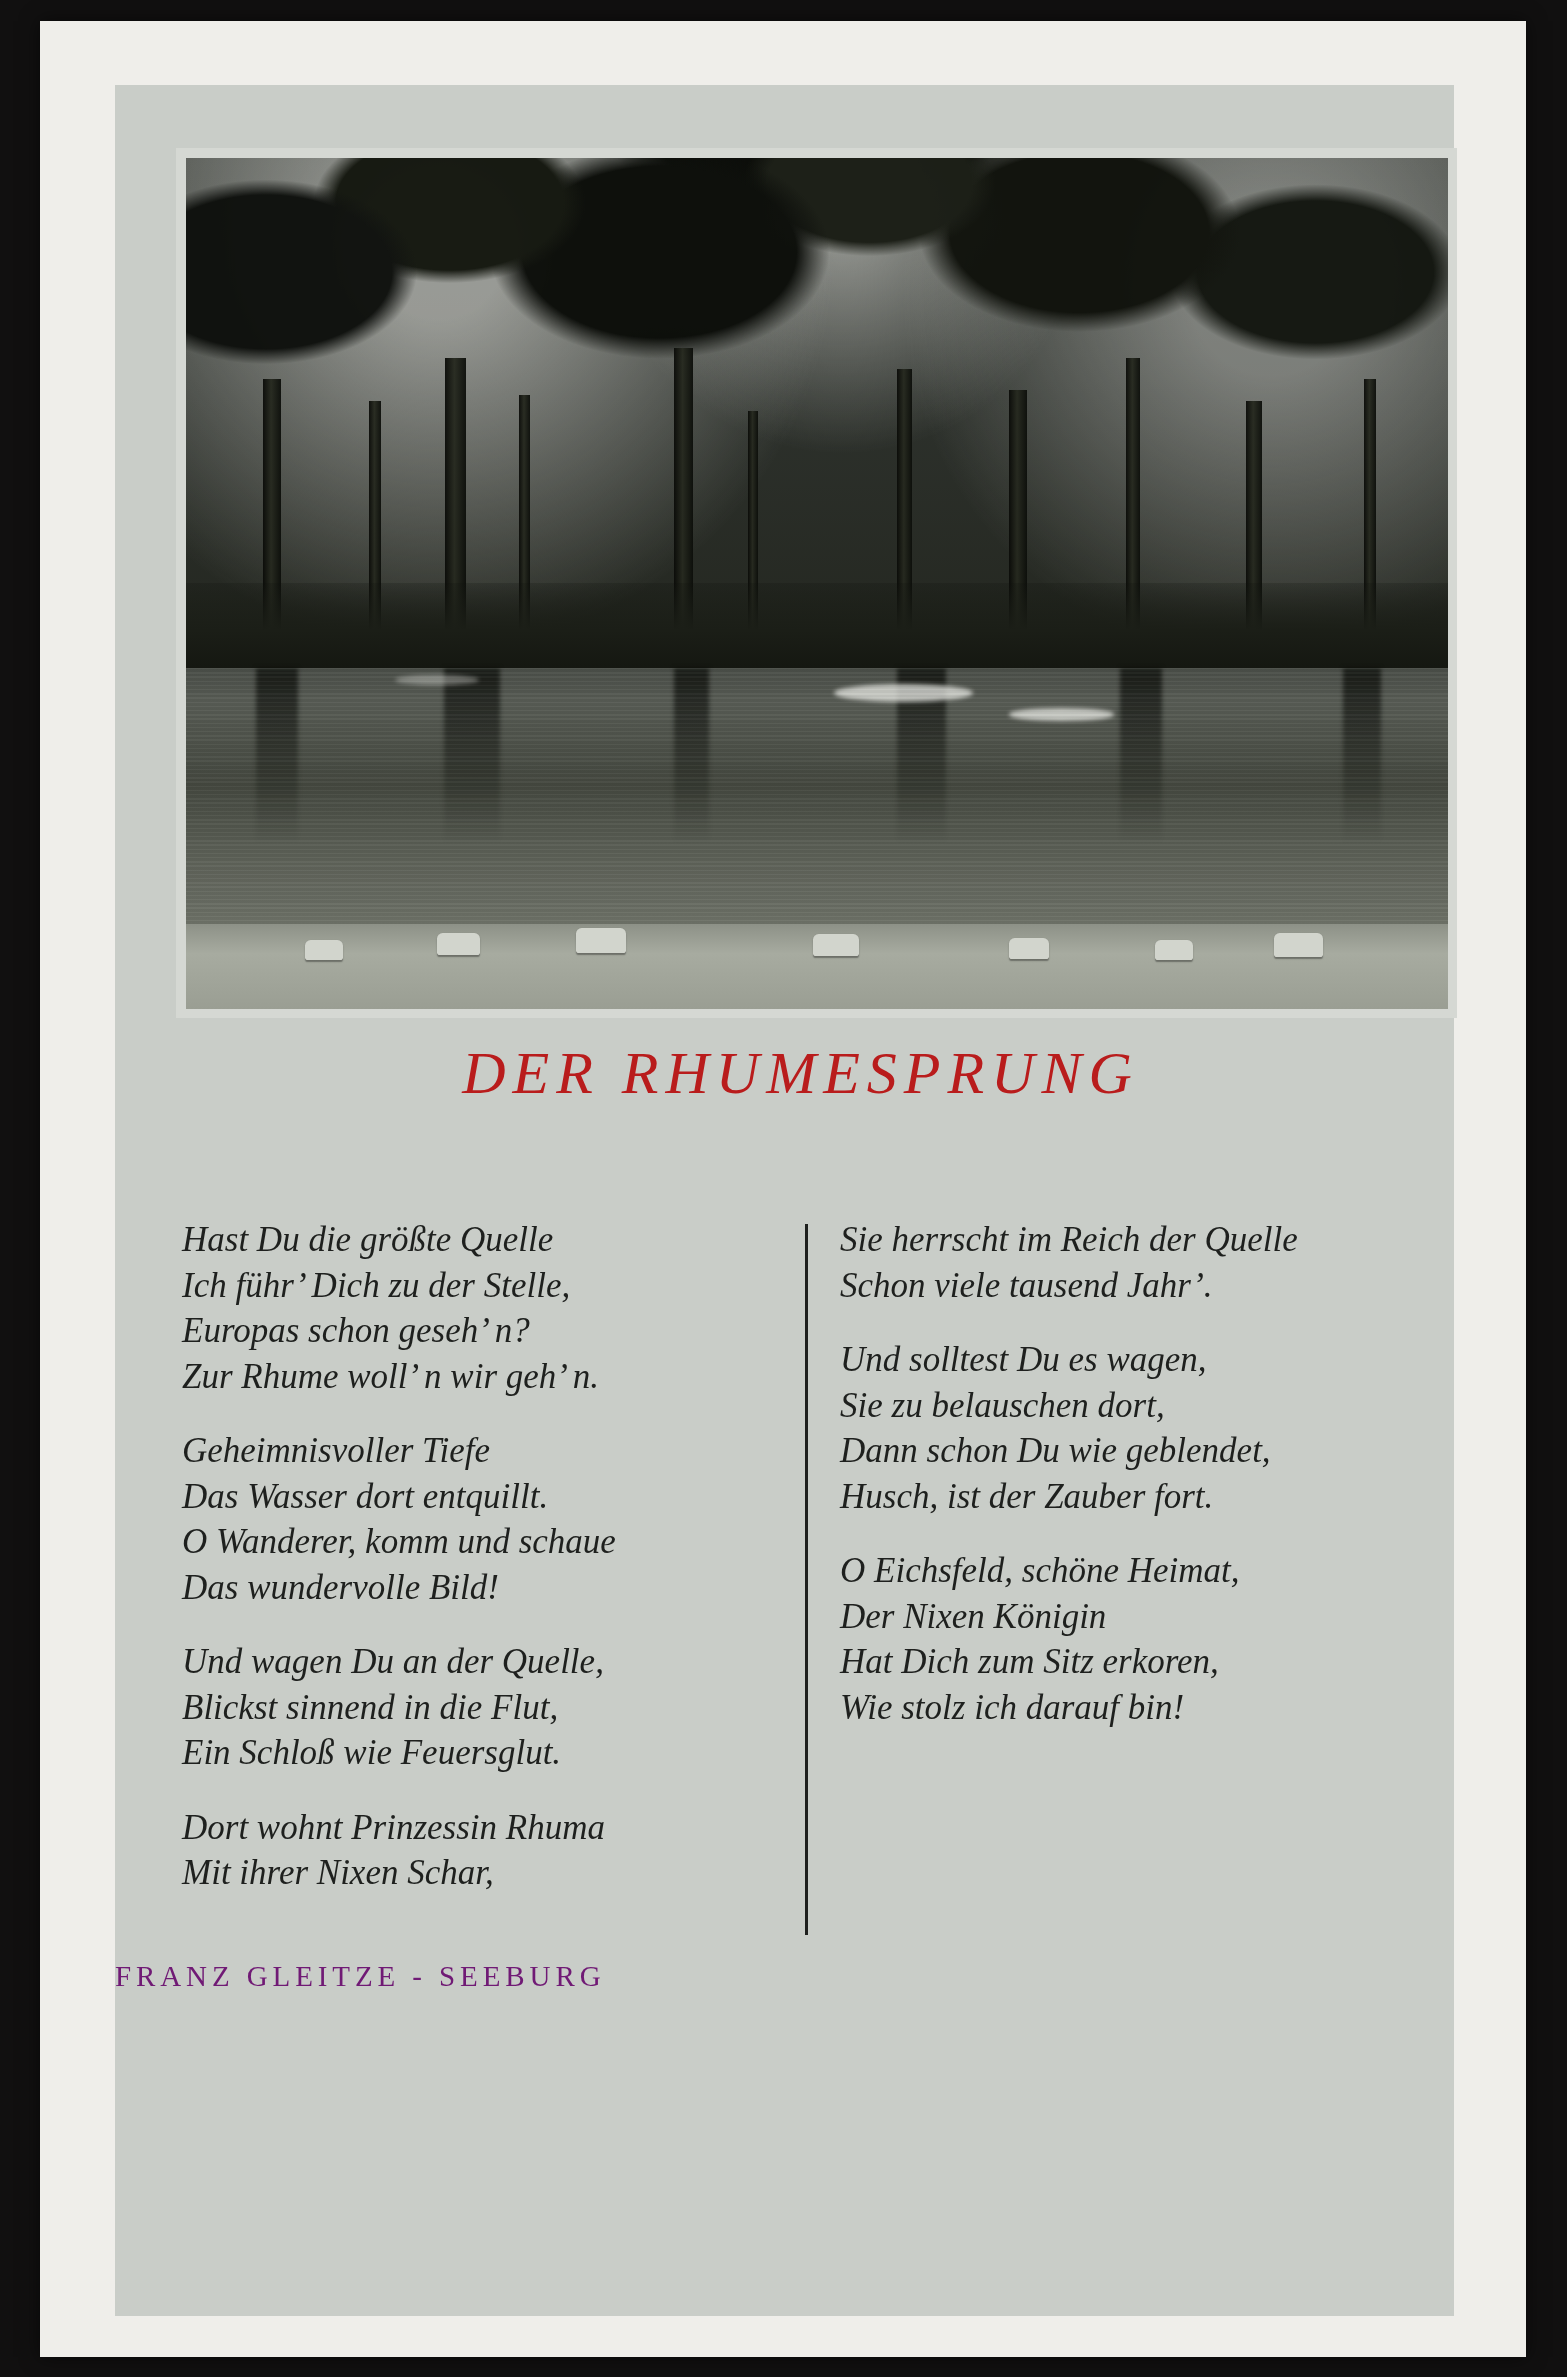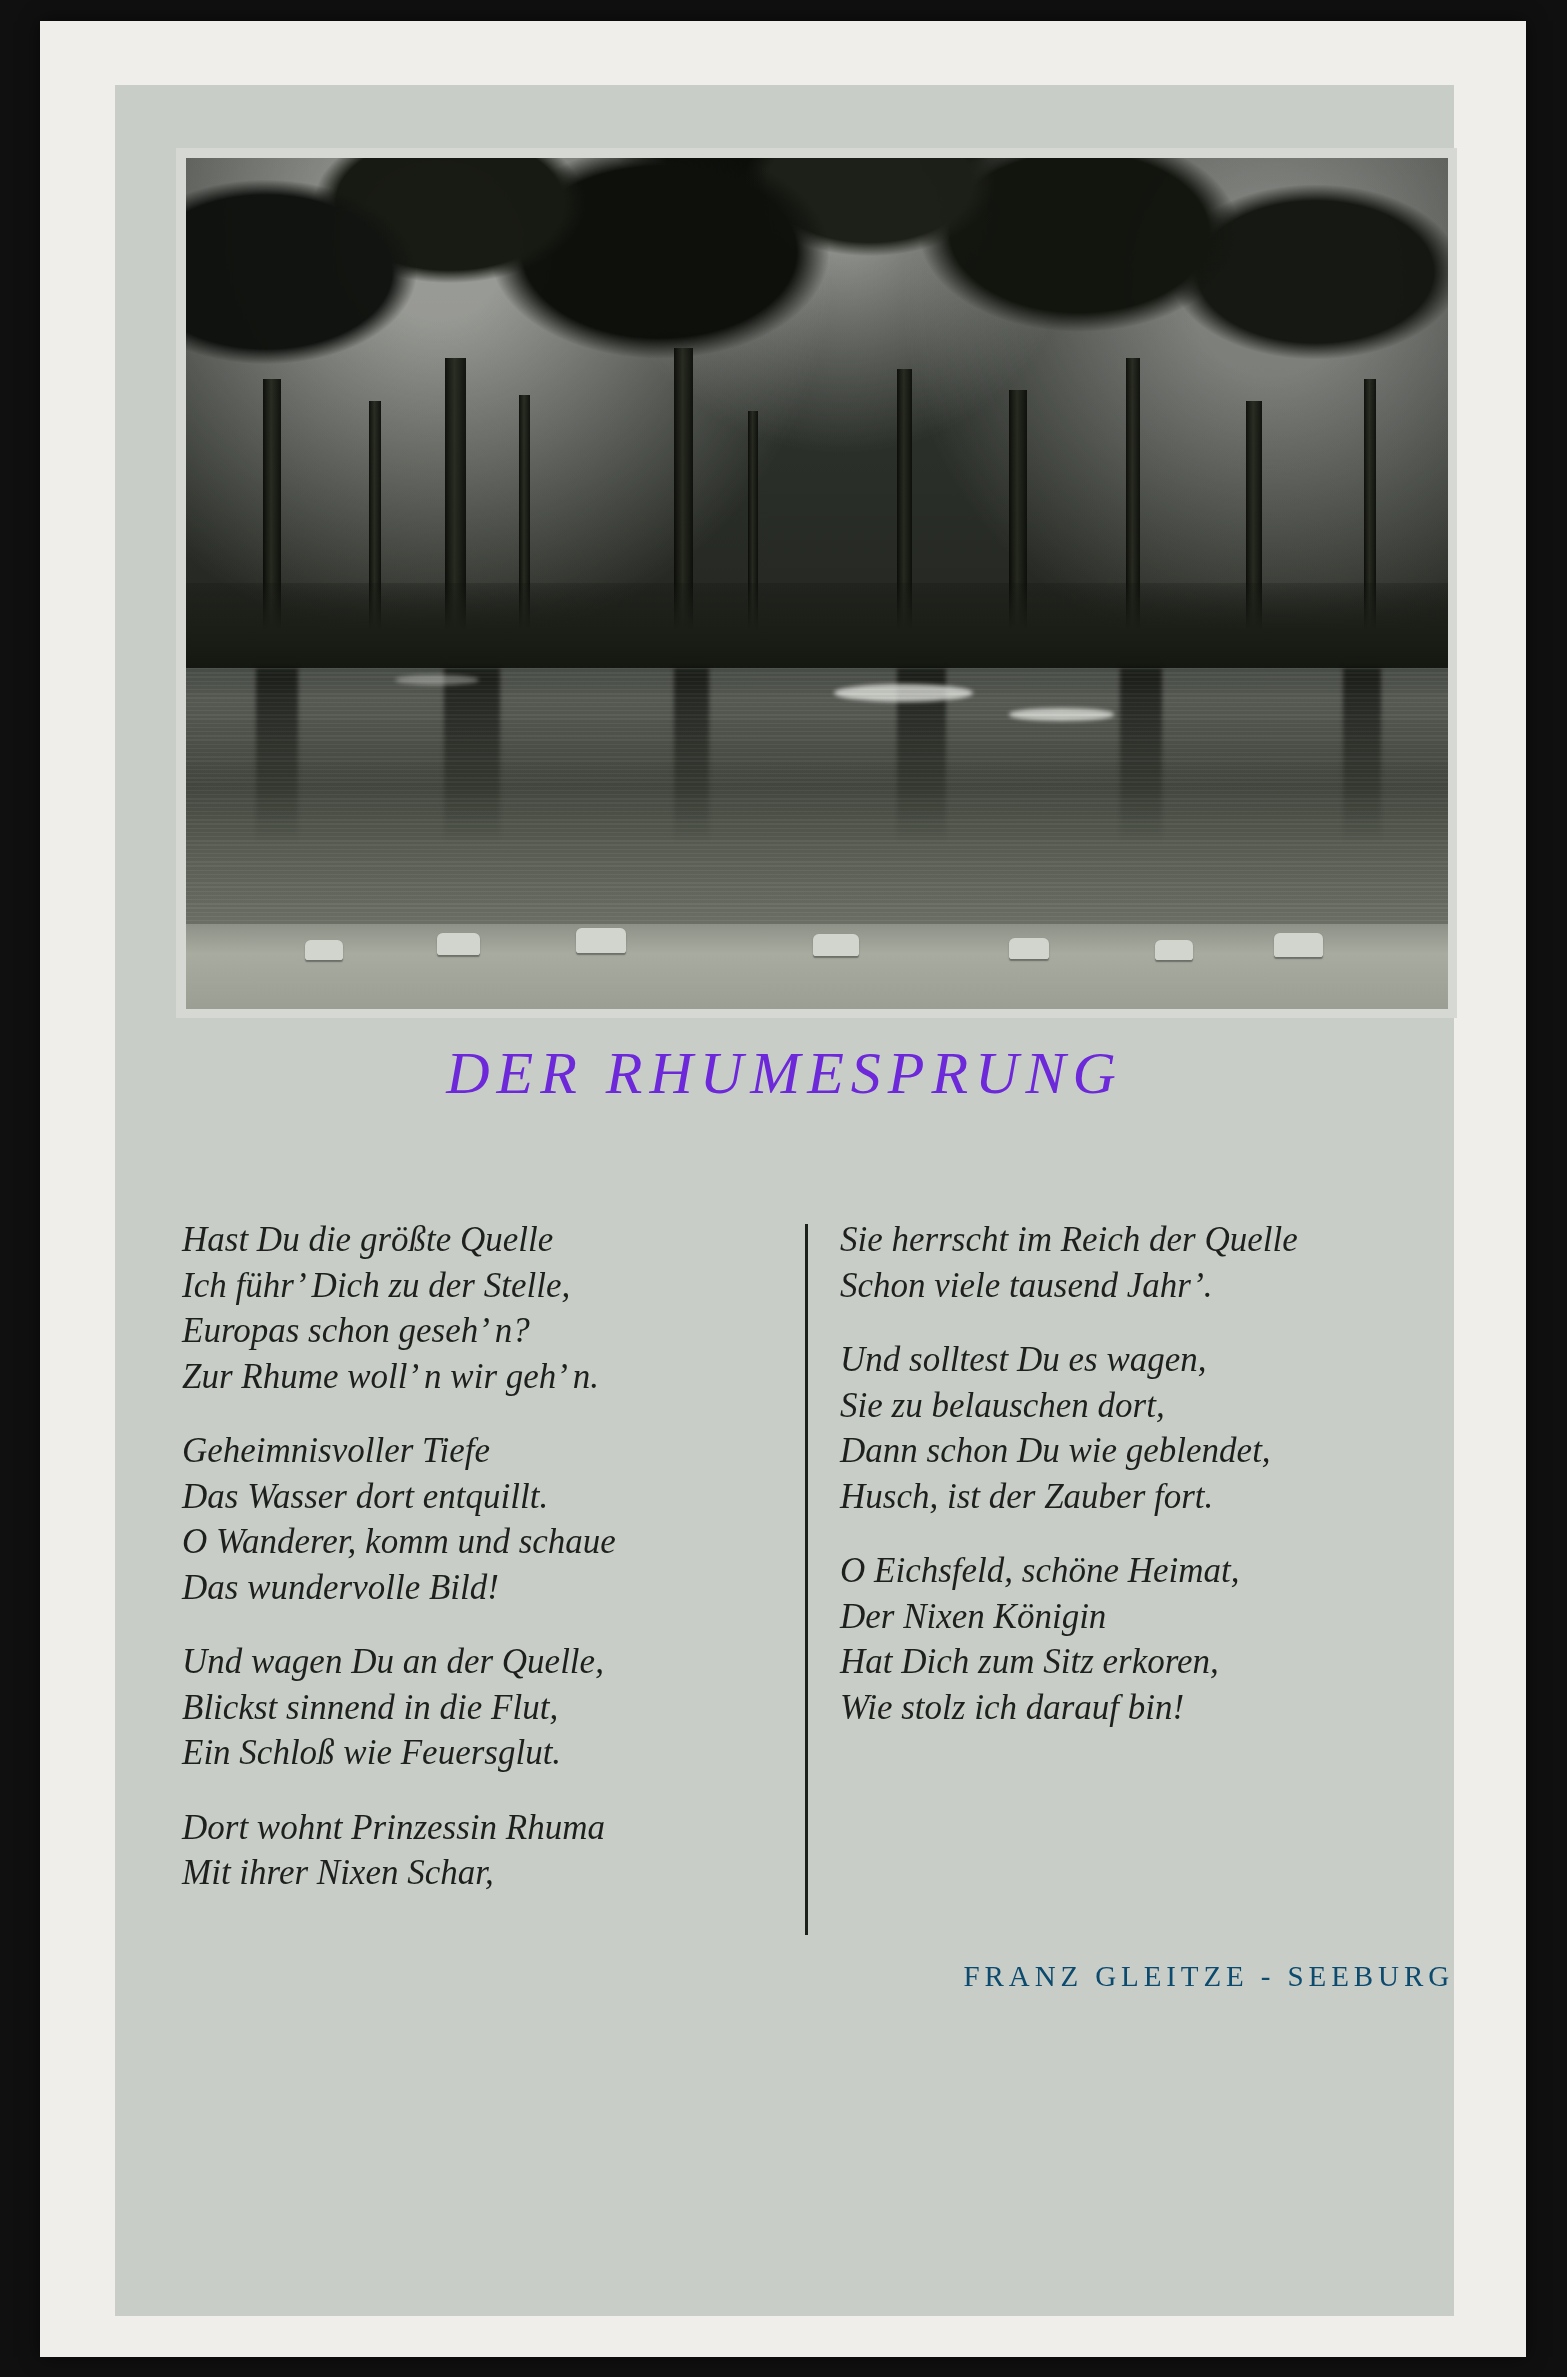--- a/index.html
+++ b/index.html
@@ -132,28 +132,28 @@
   .stone {
     position: absolute;
     background: #d2d5cd;
     border-radius: 5.6px 5.6px 2.8px 2.8px;
     box-shadow: 0 1.4px 1.4px rgba(0,0,0,0.35);
   }
 
   
   .title {
     position: absolute;
-    left: 0;
+    left: 16px;
     top: 954px;
     width: 100%;
     text-align: center;
     font-family: "Liberation Serif", serif;
     font-size: 60px;
     letter-spacing: 7px;
-    color: #6d28d9;
+    color: #b91c1c;
     font-style: italic;
     font-weight: 400;
   }
 
   
   .poem-area {
     position: absolute;
     left: 0;
     top: 1088px;
     width: 100%;
@@ -179,24 +179,24 @@
     width: 2.8px;
     height: 711px;
     background: #1e201e;
   }
 
   .byline {
     position: absolute;
     left: 0;
     top: 1875px;
     width: 100%;
-    text-align: right;
+    text-align: left;
     font-size: 29px;
     letter-spacing: 4.9px;
-    color: #0c4a6e;
+    color: #701a75;
     font-family: "Liberation Serif", serif;
   }
 </style>
 </head>
 <body>
 
 <div class="scene">
   <div class="postcard">
     <div class="card-panel">
 

